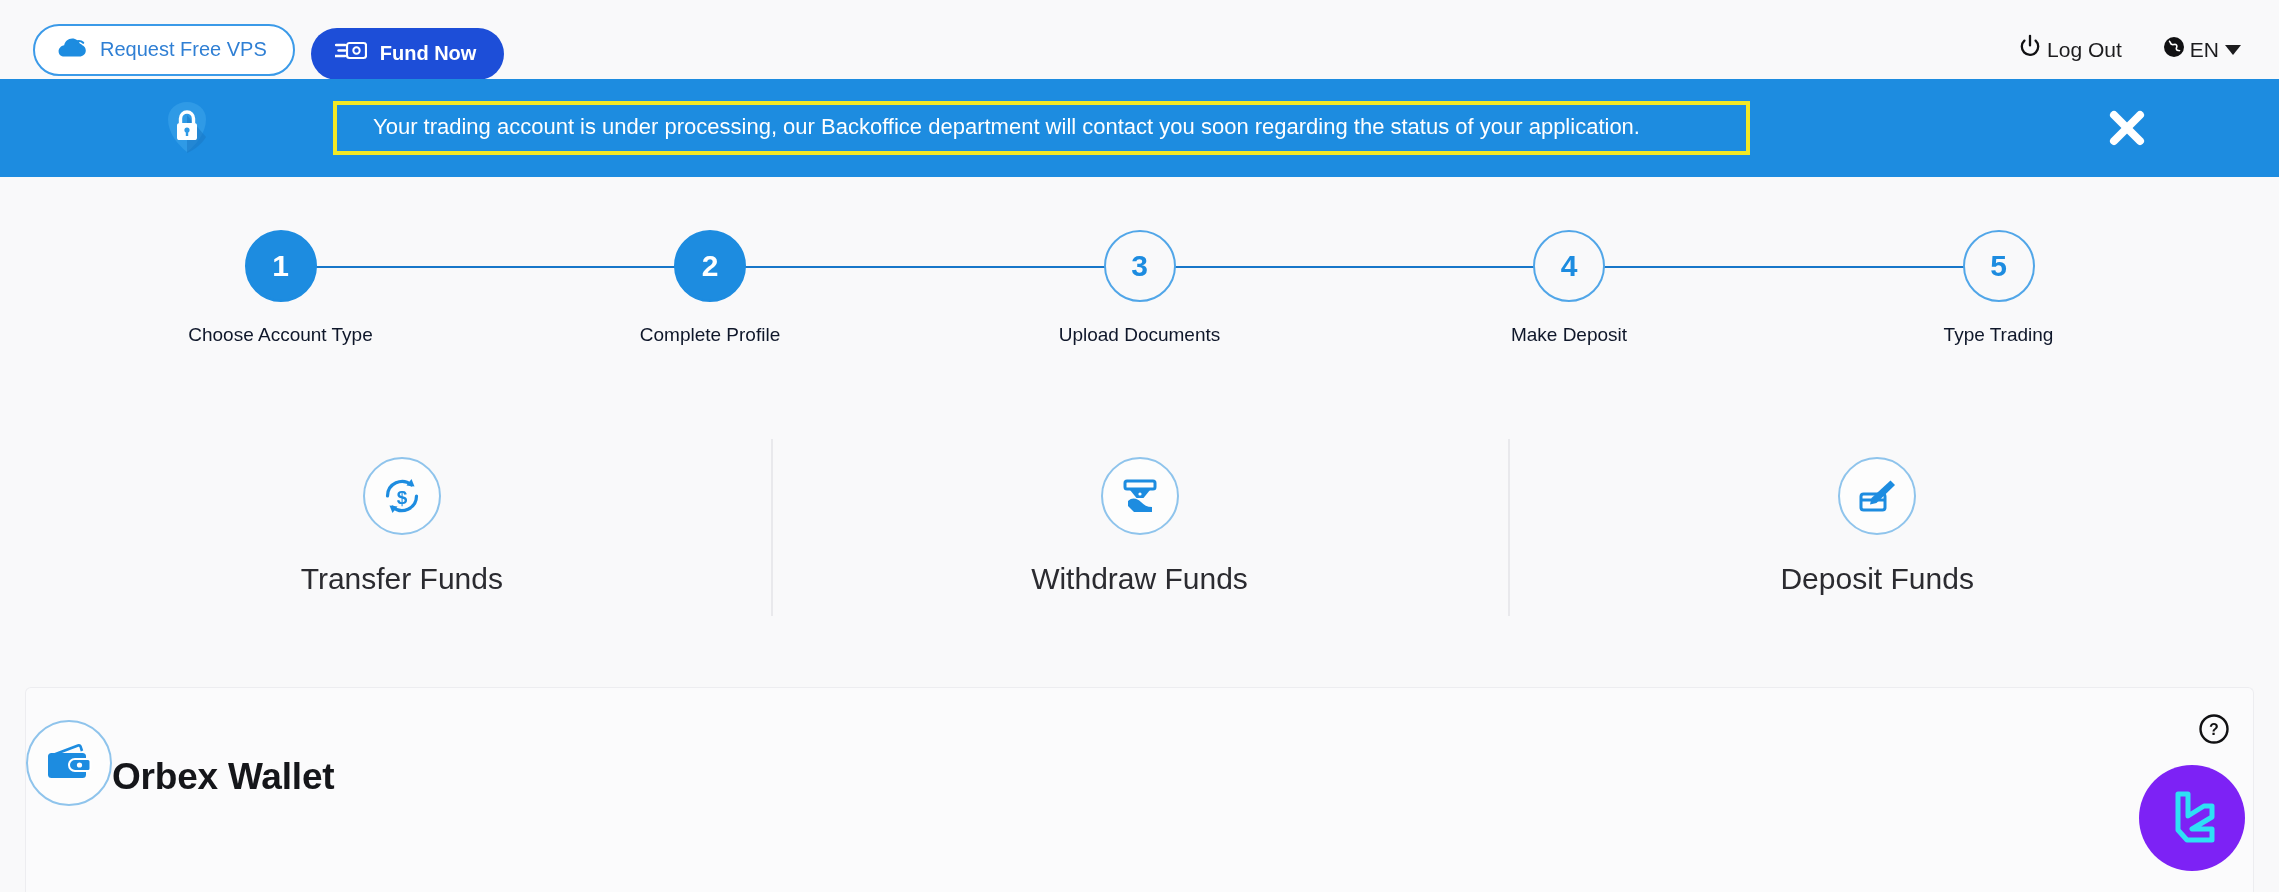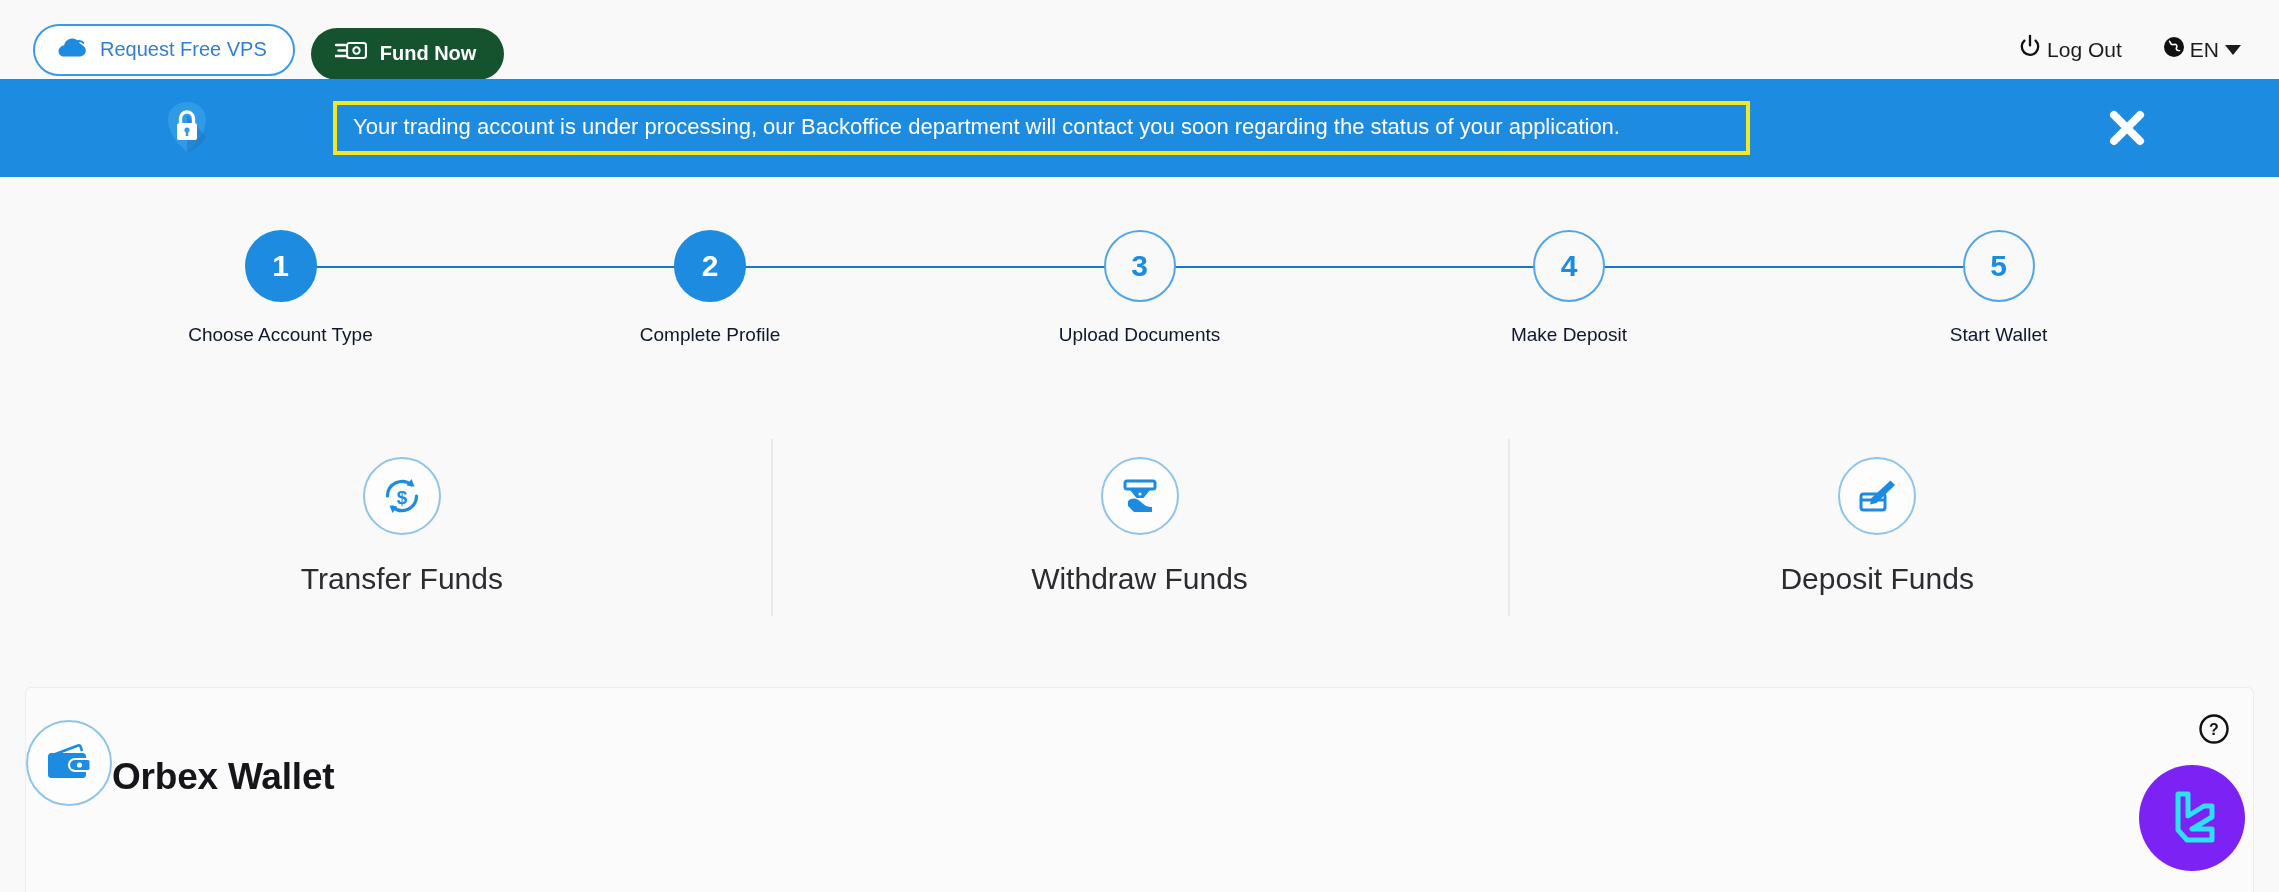--- a/index.html
+++ b/index.html
@@ -43,21 +43,21 @@
     white-space: nowrap;
   }
   .btn-fund {
     display: flex;
     align-items: center;
     gap: 13px;
     height: 52px;
     padding: 0 28px 0 24px;
     border: none;
     border-radius: 26px;
-    background: #14532d;
+    background: #1d4ed8;
     color: #ffffff;
     font-size: 20px;
     font-weight: 700;
     cursor: pointer;
     white-space: nowrap;
     margin-top: 8px;
   }
   .header-right {
     margin-left: auto;
     margin-right: 38px;
@@ -94,21 +94,21 @@
   }
   .banner-lock {
     margin-left: 156px;
     width: 62px; height: 62px;
     flex: 0 0 auto;
   }
   .banner-msg {
     margin-left: 115px;
     border: 4px solid #f2e825;
     background: transparent;
-    padding: 7px 14px 9px 16px;
+    padding: 7px 14px 9px 36px;
     width: 1417px;
     color: #ffffff;
     font-size: 22px;
     line-height: 1.35;
   }
   .banner-msg .line2 { display: block; }
   .banner-close {
     margin-left: auto;
     margin-right: 130px;
     width: 44px; height: 44px;
@@ -368,21 +368,21 @@
       <div class="step-label">Upload Documents</div>
     </div>
 
     <div class="step">
       <div class="step-circle todo">4</div>
       <div class="step-label">Make Deposit</div>
     </div>
 
     <div class="step">
       <div class="step-circle todo">5</div>
-      <div class="step-label">Start Wallet</div>
+      <div class="step-label">Type Trading</div>
     </div>
   </div>
 </div>
 
 <div class="actions">
 
 
   <div class="action-card">
     <div class="action-icon">
       <svg width="42" height="42" viewBox="0 0 42 42" aria-hidden="true">

